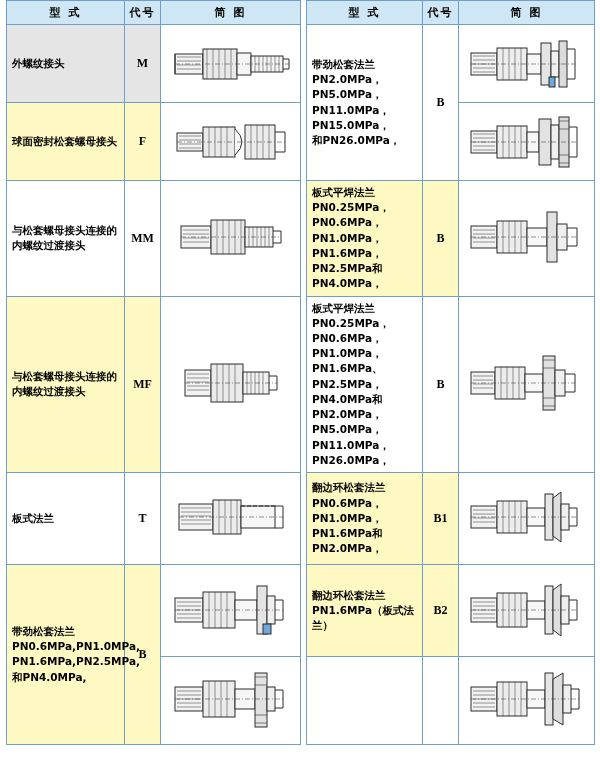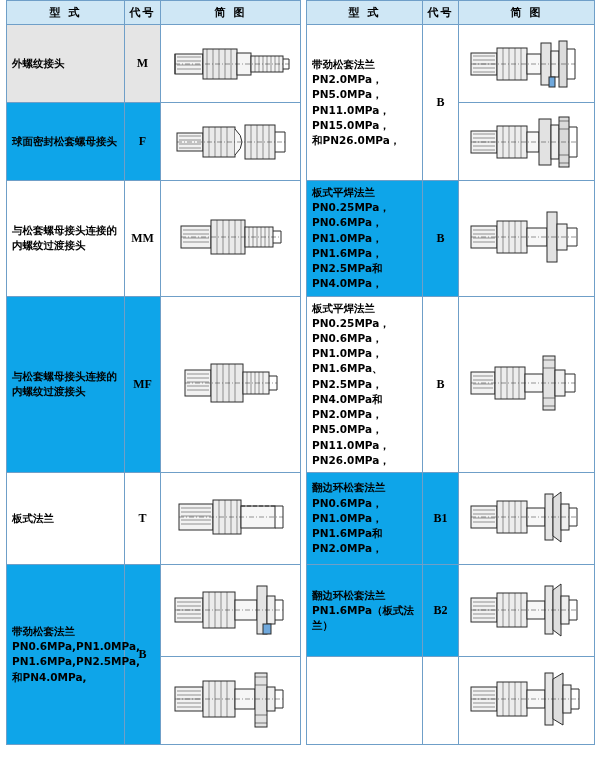--- a/index.html
+++ b/index.html
@@ -46,21 +46,21 @@
     line-height: 1.45;
     padding: 4px 5px;
     color: #000;
   }
   .code-cell {
     text-align: center;
     font-size: 12px;
     font-family: "Liberation Serif", "DejaVu Serif", serif;
   }
   .bg-blue { background: #e5e5e5; }
-  .bg-yellow { background: #0ea5e9; }
+  .bg-yellow { background: #fef9c3; }
   .bg-white { background: #ffffff; }
   .fig {
     display: flex;
     align-items: center;
     justify-content: center;
     width: 100%;
     height: 100%;
     overflow: hidden;
   }
   svg { display: block; }

